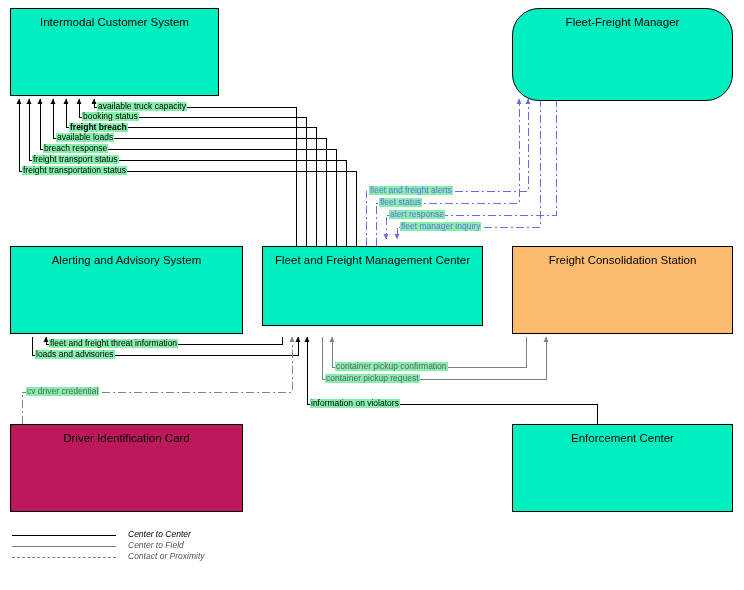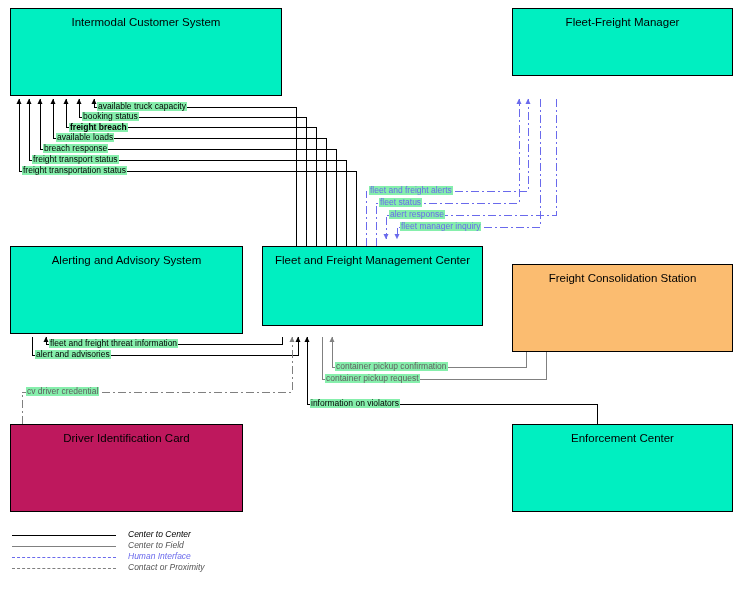--- a/index.html
+++ b/index.html
@@ -68,33 +68,33 @@
     </g>
 
     <g fill="none" stroke="#6a6aec" stroke-width="1" stroke-dasharray="8,3,2,3" shape-rendering="crispEdges">
       <path d="M366,246 L366,191 L528,191 L528,99" marker-end="url(#ah-pur)"></path>
       <path d="M376,246 L376,203 L519,203 L519,99" marker-end="url(#ah-pur)"></path>
       <path d="M556,99  L556,215 L386,215 L386,239" marker-end="url(#ah-pur)"></path>
       <path d="M540,99  L540,227 L397,227 L397,239" marker-end="url(#ah-pur)"></path>
     </g>
   </svg>
 
-  <div class="node cyan" style="left:10px;top:8px;width:272px;height:88px;">
+  <div class="node cyan" style="left:10px;top:8px;width:209px;height:88px;">
     <span>Intermodal Customer System</span>
   </div>
-  <div class="node cyan" style="left:512px;top:8px;width:221px;height:68px;">
+  <div class="node cyan" style="left:512px;top:8px;width:221px;height:93px;border-radius:27px;">
     <span>Fleet-Freight Manager</span>
   </div>
   <div class="node cyan" style="left:10px;top:246px;width:233px;height:88px;">
     <span>Alerting and Advisory System</span>
   </div>
   <div class="node cyan" style="left:262px;top:246px;width:221px;height:80px;">
     <span>Fleet and Freight Management Center</span>
   </div>
-  <div class="node orange" style="left:512px;top:246px;width:221px;height:88px;margin-top:18px;">
+  <div class="node orange" style="left:512px;top:246px;width:221px;height:88px;">
     <span>Freight Consolidation Station</span>
   </div>
   <div class="node blue" style="left:10px;top:424px;width:233px;height:88px;">
     <span>Driver Identification Card</span>
   </div>
   <div class="node cyan" style="left:512px;top:424px;width:221px;height:88px;">
     <span>Enforcement Center</span>
   </div>
 
   <div class="flabel" style="left:97px;top:102px;">available truck capacity</div>
@@ -104,40 +104,36 @@
   <div class="flabel" style="left:43px;top:144px;">breach response</div>
   <div class="flabel" style="left:32px;top:155px;">freight transport status</div>
   <div class="flabel" style="left:22px;top:166px;">freight transportation status</div>
 
   <div class="flabel purple" style="left:369px;top:186px;">fleet and freight alerts</div>
   <div class="flabel purple" style="left:379px;top:198px;">fleet status</div>
   <div class="flabel purple" style="left:389px;top:210px;">alert response</div>
   <div class="flabel purple" style="left:400px;top:222px;">fleet manager inquiry</div>
 
   <div class="flabel" style="left:49px;top:339px;">fleet and freight threat information</div>
-  <div class="flabel" style="left:35px;top:350px;">alert and advisories</div>
+  <div class="flabel" style="left:35px;top:350px;">loads and advisories</div>
 
   <div class="flabel gray" style="left:335px;top:362px;">container pickup confirmation</div>
   <div class="flabel gray" style="left:325px;top:374px;">container pickup request</div>
 
   <div class="flabel" style="left:310px;top:399px;">information on violators</div>
   <div class="flabel gray" style="left:26px;top:387px;">cv driver credential</div>
 
   <div id="legend">
     <div class="lgrow">
       <div class="lgline" style="border-top:1px solid #000;"></div>
       <div class="lglbl">Center to Center</div>
     </div>
     <div class="lgrow">
       <div class="lgline" style="border-top:1px solid #808080;"></div>
       <div class="lglbl gray">Center to Field</div>
     </div>
     <div class="lgrow">
-      <div class="lgline" style="border-top:1px dashed #6a6aec;"></div>
-      <div class="lglbl purple">Human Interface</div>
-    </div>
-    <div class="lgrow">
       <div class="lgline" style="border-top:1px dashed #808080;"></div>
       <div class="lglbl gray">Contact or Proximity</div>
     </div>
   </div>
 
 </div>
 
 </body></html>

